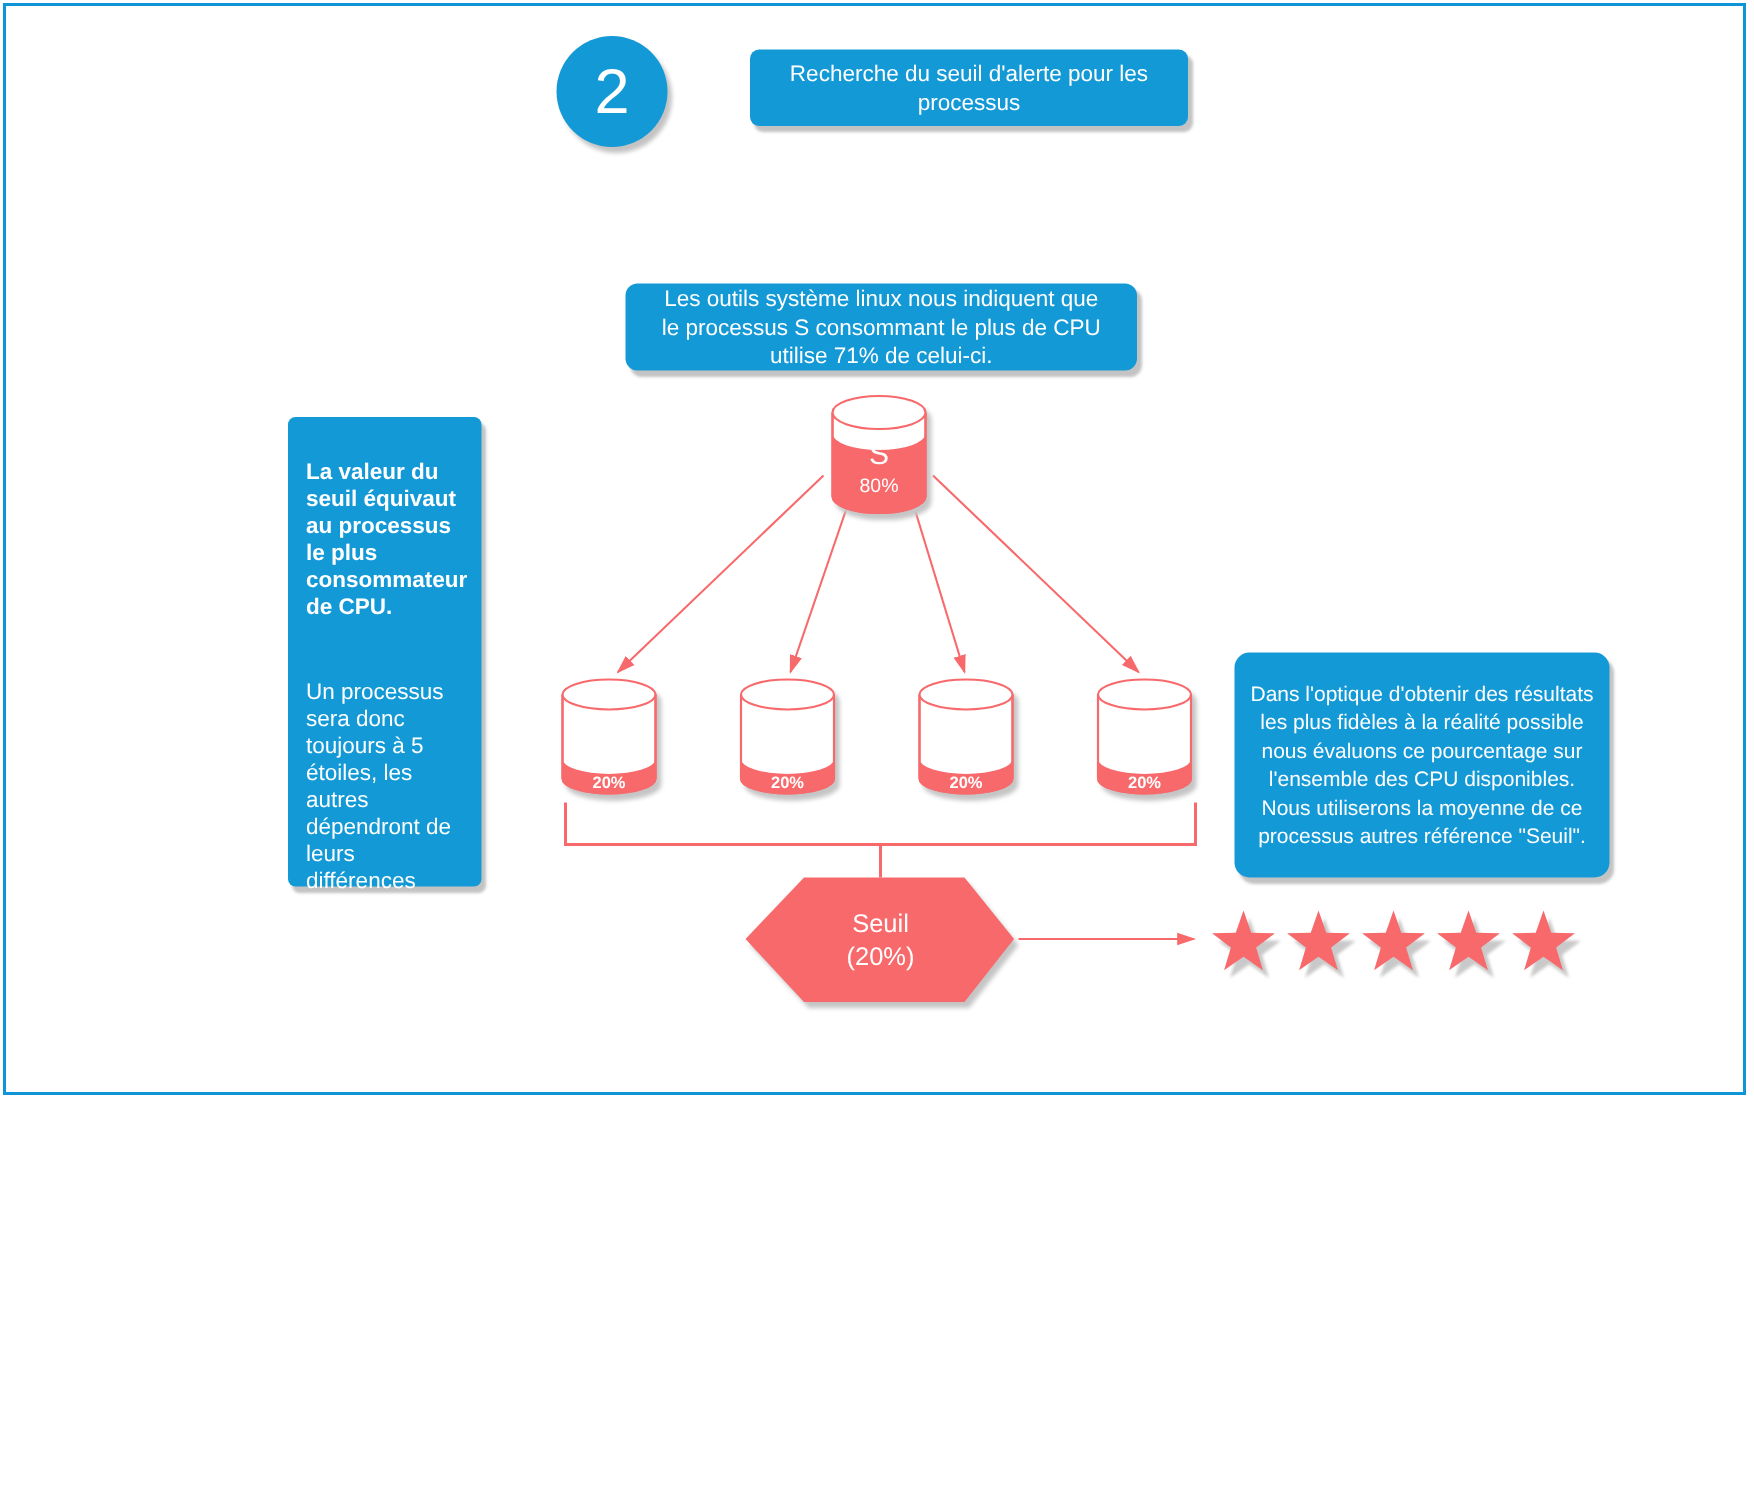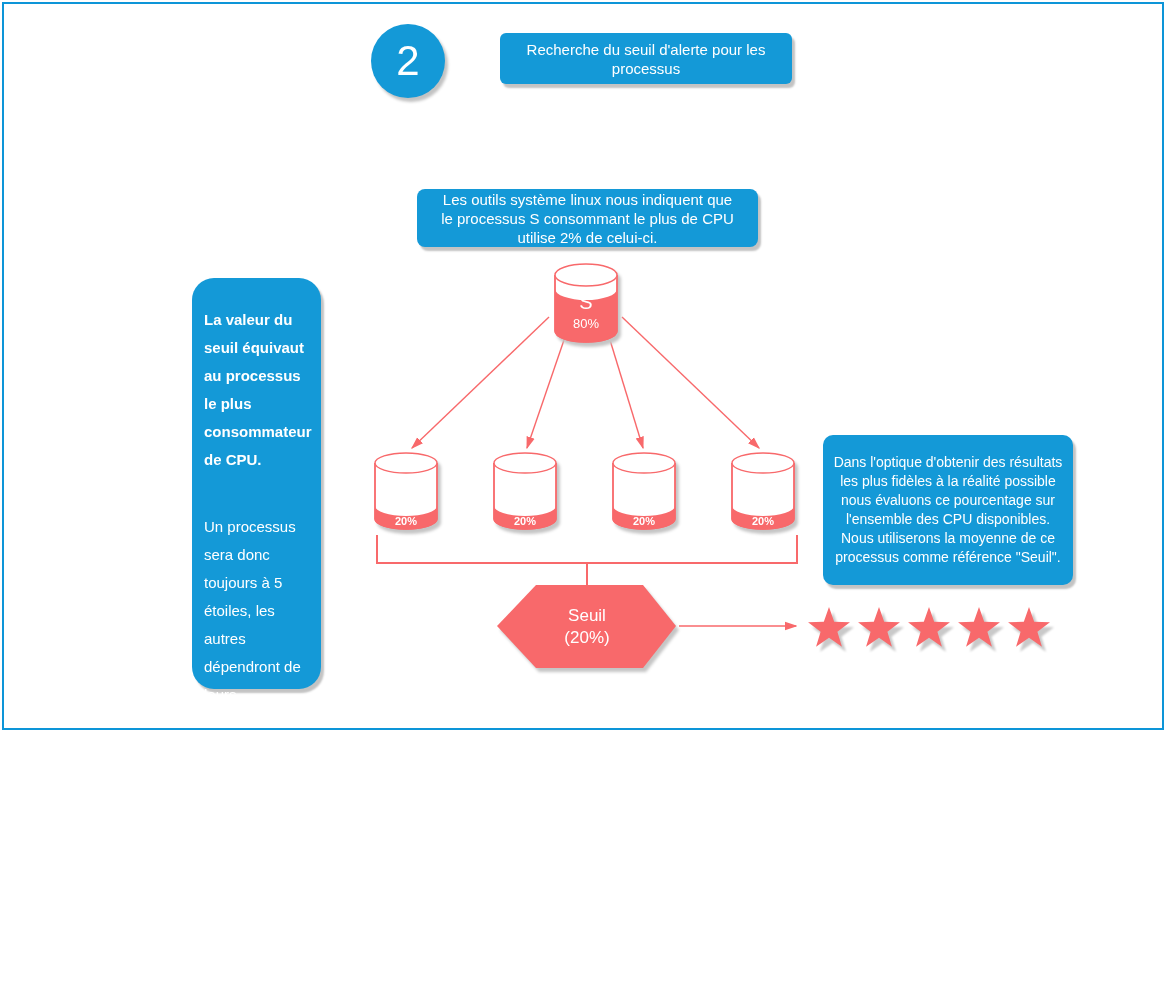--- a/index.html
+++ b/index.html
@@ -29,22 +29,22 @@
     background: #1499D7; color: #fff;
     display: flex; align-items: center; justify-content: center;
     text-align: center;
     box-shadow: 3px 4px 2px #c3c3c3;
     box-sizing: border-box;
   }
   .title-box   { left: 500px; top: 33px;  width: 292px; height: 51px;  border-radius: 6px;  font-size: 15px; line-height: 19px; padding: 0 18px; }
   .top-note    { left: 417px; top: 189px; width: 341px; height: 58px;  border-radius: 8px;  font-size: 15px; line-height: 19px; padding: 0 24px; }
   .right-note  { left: 823px; top: 435px; width: 250px; height: 150px; border-radius: 10px; font-size: 14px; line-height: 19px; padding: 0 6px; }
   .left-note {
-    left: 192px; top: 278px; width: 129px; height: 411px;
-    border-radius: 22px; font-size: 15px; line-height: 28px;
+    left: 192px; top: 278px; width: 129px; height: 313px;
+    border-radius: 5px; font-size: 15px; line-height: 18px;
     display: block; text-align: left;
     padding: 28px 9px 10px 12px;
   }
   .left-note p { margin: 0; }
   .left-note .p1 { font-weight: bold; margin-bottom: 39px; }
   svg.layer { position: absolute; left: 0; top: 0; }
   .conn  { stroke: #F8696B; fill: none; }
   .thin  { stroke-width: 1.4px; }
   .thick { stroke-width: 2px; }
   .shadowed { filter: drop-shadow(3px 4px 1.5px #c5c5c5); }
@@ -68,30 +68,30 @@
 
 <div class="badge">
   <span>2</span>
 </div>
 
 <div class="bluebox title-box">
   <span>Recherche du seuil d'alerte pour les processus</span>
 </div>
 
 <div class="bluebox top-note">
-  <span>Les outils système linux nous indiquent que le processus S consommant le plus de CPU utilise 2% de celui-ci.</span>
+  <span>Les outils système linux nous indiquent que le processus S consommant le plus de CPU utilise 71% de celui-ci.</span>
 </div>
 
 <div class="bluebox left-note">
   <p class="p1">La valeur du seuil équivaut au processus le plus consommateur de CPU.</p>
   <p class="p2">Un processus sera donc toujours à 5 étoiles, les autres dépendront de leurs différences avec ce premier.</p>
 </div>
 
 <div class="bluebox right-note">
-  <span>Dans l'optique d'obtenir des résultats les plus fidèles à la réalité possible nous évaluons ce pourcentage sur l'ensemble des CPU disponibles. Nous utiliserons la moyenne de ce processus comme référence "Seuil".</span>
+  <span>Dans l'optique d'obtenir des résultats les plus fidèles à la réalité possible nous évaluons ce pourcentage sur l'ensemble des CPU disponibles. Nous utiliserons la moyenne de ce processus autres référence "Seuil".</span>
 </div>
 
 <svg class="layer" width="1169" height="1008" viewBox="0 0 1169 1008">
   <defs>
     <marker id="ah" markerWidth="9" markerHeight="7" refX="8" refY="3" orient="auto" markerUnits="strokeWidth" viewBox="0 0 9 6">
       <path d="M0,0 L9,3 L0,6 Z" fill="#F8696B"></path>
     </marker>
   </defs>
 
   <g>

